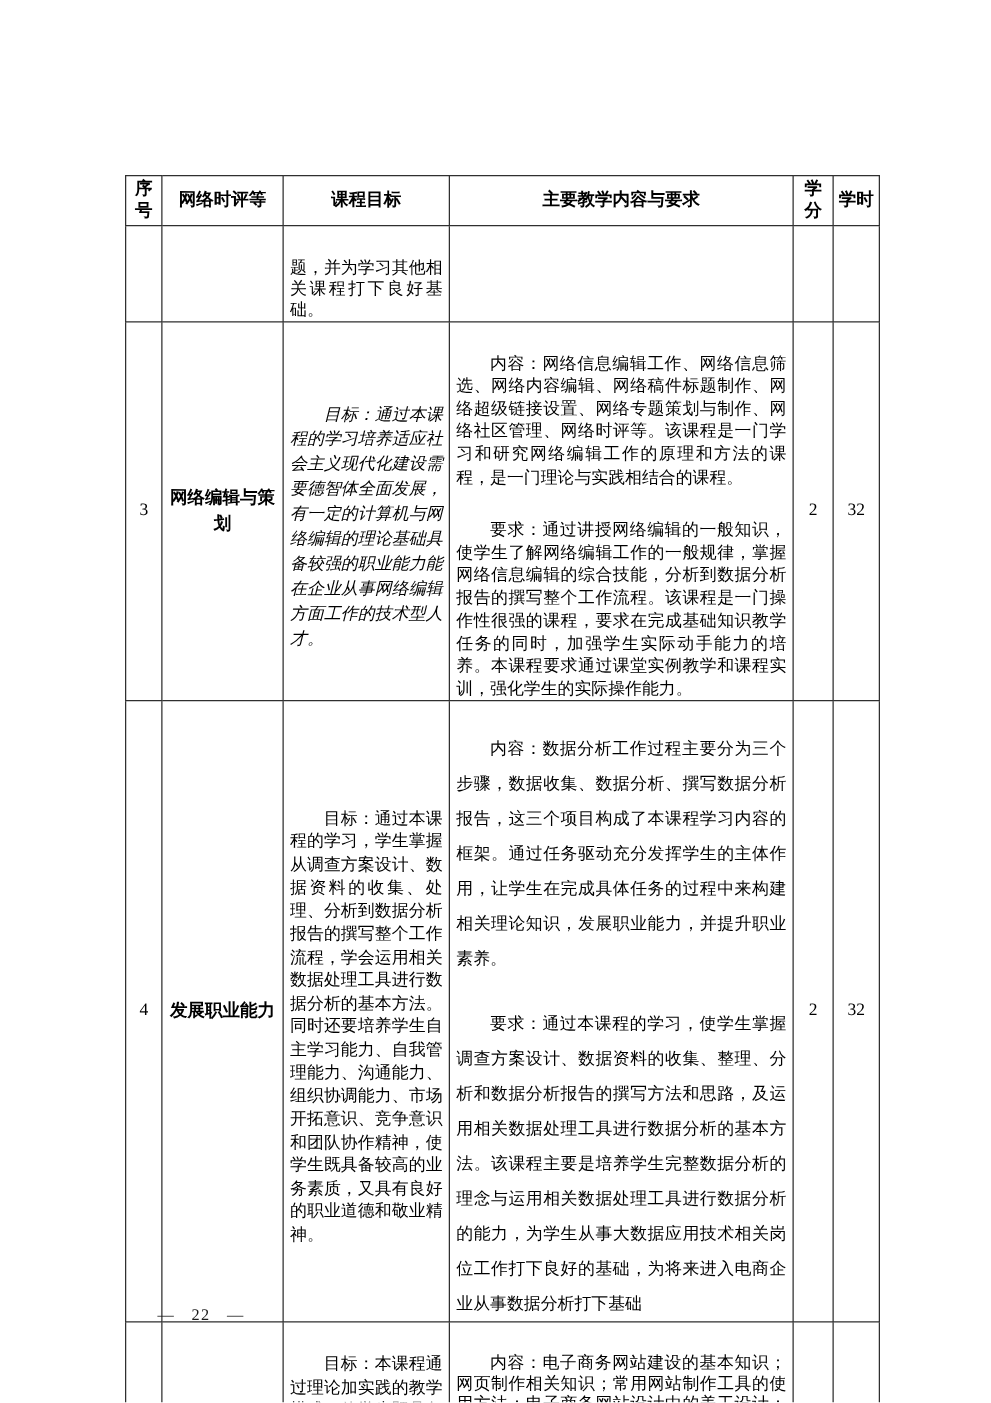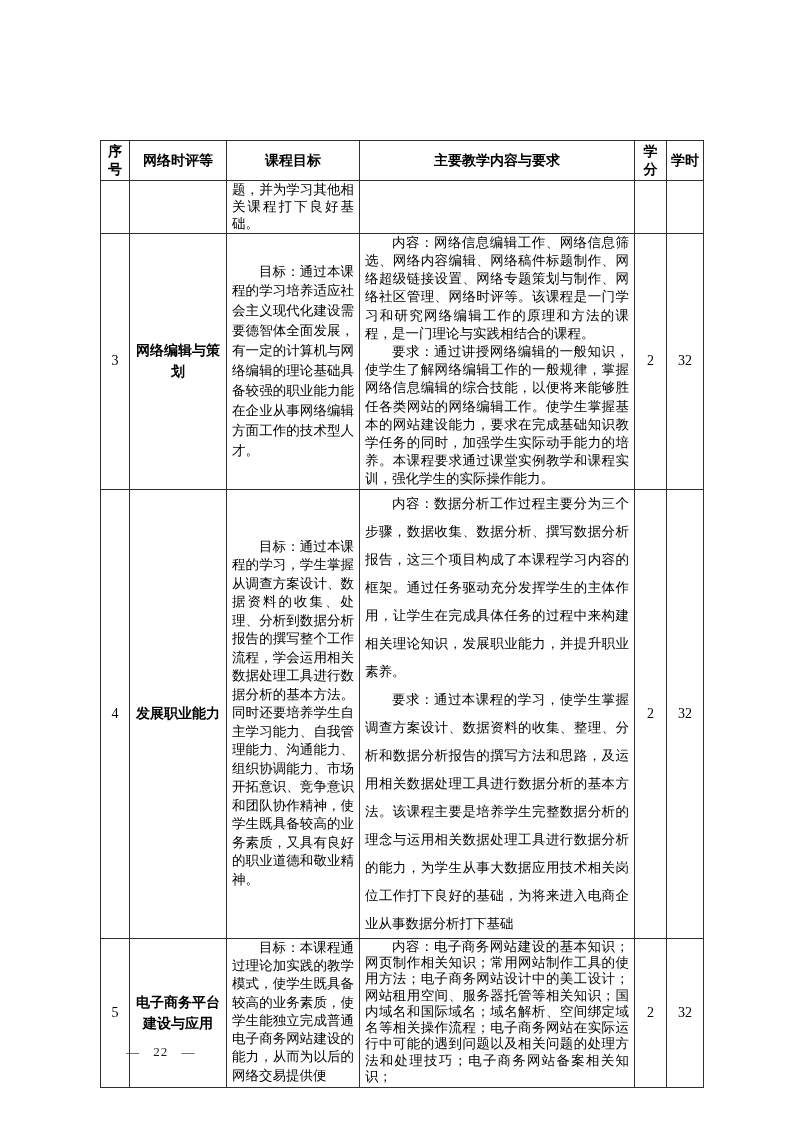--- a/index.html
+++ b/index.html
@@ -32,28 +32,28 @@
     text-align:center; font-size:14px;
   }
   td.cell-name {
     text-align:center; font-weight:bold;
     font-size:14px; line-height:21px; padding:4px 3px;
   }
   td.cell-goal, td.cell-content {
     text-align:justify; text-justify:inter-character;
     padding:0 5px;
   }
-  td.cell-goal p, td.cell-content p { text-indent:2em; }
+  td.cell-goal p, td.cell-content p { text-indent:2em;margin-top:24px; }
   
   tr.row-partial { height:52px; }
   tr.row-partial td.cell-goal { vertical-align:top; line-height:17.2px; }
   tr.row-partial td.cell-goal p { text-indent:0; }
   tr.row-header { height:40px;padding-left:47px; }
   tr.row-3 { height:256px; }
-  tr.row-3 td.cell-goal { line-height:19.9px; }
+  tr.row-3 td.cell-goal { line-height:19.9px;font-style:italic; }
   tr.row-3 td.cell-content { line-height:18.2px; }
   tr.row-4 { height:347px; }
   tr.row-4 td.cell-goal { line-height:18.5px; }
   tr.row-4 td.cell-content { line-height:28px; }
   tr.row-5 { height:149px; }
   tr.row-5 td.cell-goal { vertical-align:top; line-height:18.3px; }
   tr.row-5 td.cell-content { vertical-align:top; line-height:16.3px; }
   .page-number {
     position:absolute; left:126px; top:1044px;
     font-size:13px; color:#1a1a1a; word-spacing:9px; letter-spacing:1px;
@@ -98,21 +98,21 @@
       </tr>
 
       <tr class="row-3">
         <td class="cell-seq">3</td>
         <td class="cell-name">网络编辑与策划</td>
         <td class="cell-goal">
           <p>目标：通过本课程的学习培养适应社会主义现代化建设需要德智体全面发展，有一定的计算机与网络编辑的理论基础具备较强的职业能力能在企业从事网络编辑方面工作的技术型人才。</p>
         </td>
         <td class="cell-content">
           <p>内容：网络信息编辑工作、网络信息筛选、网络内容编辑、网络稿件标题制作、网络超级链接设置、网络专题策划与制作、网络社区管理、网络时评等。该课程是一门学习和研究网络编辑工作的原理和方法的课程，是一门理论与实践相结合的课程。</p>
-          <p>要求：通过讲授网络编辑的一般知识，使学生了解网络编辑工作的一般规律，掌握网络信息编辑的综合技能，以便将来能够胜任各类网站的网络编辑工作。使学生掌握基本的网站建设能力，要求在完成基础知识教学任务的同时，加强学生实际动手能力的培养。本课程要求通过课堂实例教学和课程实训，强化学生的实际操作能力。</p>
+          <p>要求：通过讲授网络编辑的一般知识，使学生了解网络编辑工作的一般规律，掌握网络信息编辑的综合技能，分析到数据分析报告的撰写整个工作流程。该课程是一门操作性很强的课程，要求在完成基础知识教学任务的同时，加强学生实际动手能力的培养。本课程要求通过课堂实例教学和课程实训，强化学生的实际操作能力。</p>
         </td>
         <td class="cell-credits">2</td>
         <td class="cell-hours">32</td>
       </tr>
 
       <tr class="row-4">
         <td class="cell-seq">4</td>
         <td class="cell-name">发展职业能力</td>
         <td class="cell-goal">
           <p>目标：通过本课程的学习，学生掌握从调查方案设计、数据资料的收集、处理、分析到数据分析报告的撰写整个工作流程，学会运用相关数据处理工具进行数据分析的基本方法。同时还要培养学生自主学习能力、自我管理能力、沟通能力、组织协调能力、市场开拓意识、竞争意识和团队协作精神，使学生既具备较高的业务素质，又具有良好的职业道德和敬业精神。</p>

